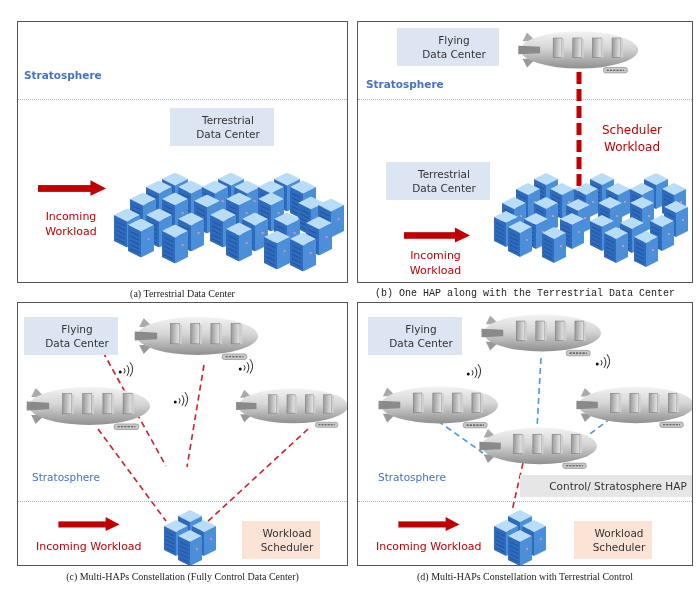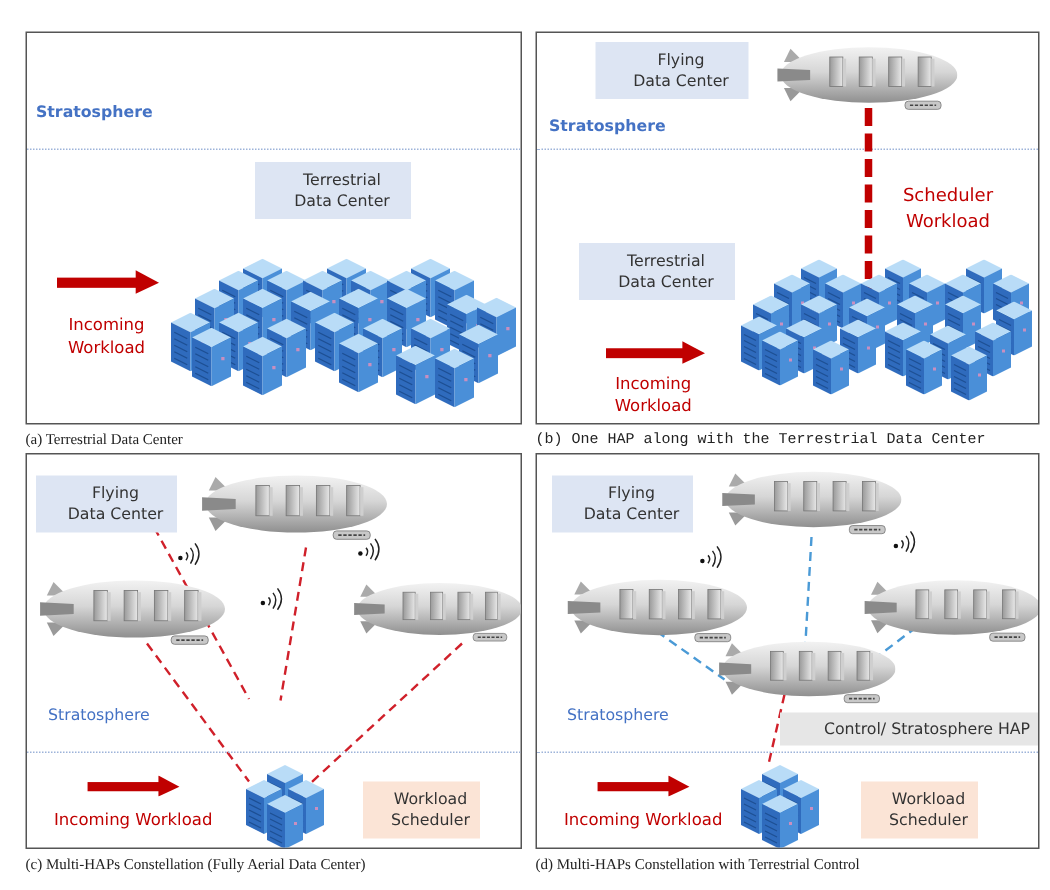--- a/index.html
+++ b/index.html
@@ -1,18 +1,18 @@
 <!DOCTYPE html>
 <html><head>
 <meta charset="utf-8">
 <style>
   html, body { margin:0; padding:0; background:#ffffff; }
   body { width:700px; height:593px; position:relative; overflow:hidden; font-family:"DejaVu Sans", sans-serif; }
   .panel { position:absolute; border:1px solid #555; background:#fff; box-sizing:border-box; overflow:hidden; }
-  .caption { position:absolute; font-family:"Liberation Serif", serif; font-size:10px; color:#222; white-space:nowrap; }
+  .caption { position:absolute; font-family:"Liberation Serif", serif; font-size:10px; color:#222; text-align:center; white-space:nowrap; }
   .label-box { position:absolute; font-family:"DejaVu Sans", sans-serif; font-size:10.5px; color:#333; line-height:14px; display:flex; align-items:center; justify-content:center;padding-left:12px; }
   .blue-box { background:#dde5f3; }
   .peach-box { background:#fbe4d6; }
   .grey-box { background:#e6e6e6; }
   .strato { position:absolute; font-size:10.5px; font-weight:bold; color:#4472c4; }
   .strato-line { position:absolute; height:0; border-top:1px dotted #9db3d9; }
   .red-text { position:absolute; font-size:11px; color:#c00000; text-align:center; line-height:15px; white-space:nowrap; }
   svg { position:absolute; overflow:visible; }
 </style>
 </head>
@@ -341,21 +341,21 @@
         <svg x="14" y="20" width="24" height="38" viewBox="0 0 24 36">
           <use href="#rack"></use>
         </svg>
       </svg>
     </div>
   <div class="label-box peach-box" style="left:224px;top:218px;width:66px;height:38px;flex-direction:column;">
     <span>Workload</span>
     <span>Scheduler</span>
   </div>
 </div>
-<div class="caption" style="left:17px;width:331px;top:571px;">(c) Multi-HAPs Constellation (Fully Aerial Data Center)</div>
+<div class="caption" style="left:17px;width:331px;top:571px;">(c) Multi-HAPs Constellation (Fully Control Data Center)</div>
 
 <div class="panel" style="left:357px;top:302px;width:336px;height:264px;">
   <svg style="left:0;top:0;" width="336" height="264">
     <line x1="183" y1="55" x2="179" y2="125" stroke="#4a9ad6" stroke-width="1.6" stroke-dasharray="6 4"></line>
     <line x1="80" y1="118" x2="125" y2="150" stroke="#4a9ad6" stroke-width="1.6" stroke-dasharray="6 4"></line>
     <line x1="253" y1="115" x2="224" y2="137" stroke="#4a9ad6" stroke-width="1.6" stroke-dasharray="6 4"></line>
     <line x1="165" y1="160" x2="154" y2="208" stroke="#d0202a" stroke-width="1.6" stroke-dasharray="6 4"></line>
   </svg>
   <div class="label-box blue-box" style="left:10px;top:14px;width:82px;height:38px;flex-direction:column;">
     <span>Flying</span>

